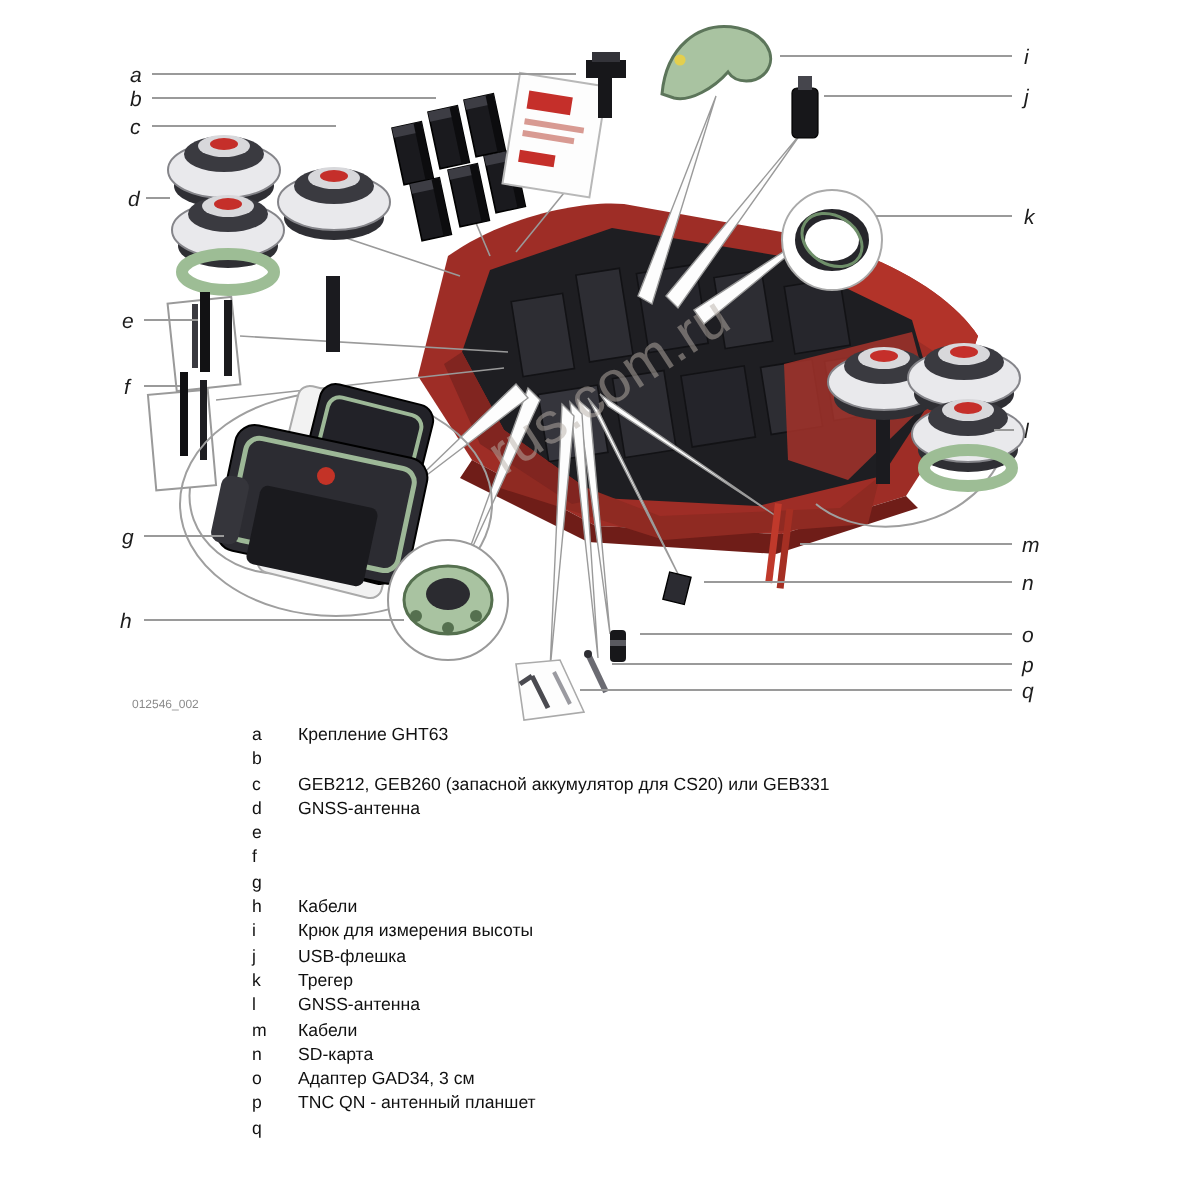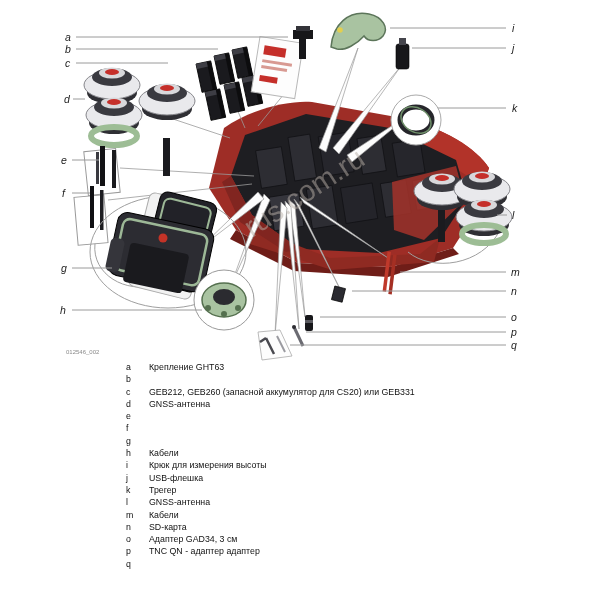--- a/index.html
+++ b/index.html
@@ -299,19 +299,19 @@
       <div class="legend-row">
         <span class="legend-letter">n</span>
         <span class="legend-text">SD-карта</span>
       </div>
       <div class="legend-row">
         <span class="legend-letter">o</span>
         <span class="legend-text">Адаптер GAD34, 3 см</span>
       </div>
       <div class="legend-row">
         <span class="legend-letter">p</span>
-        <span class="legend-text">TNC QN - адаптер адаптер</span>
+        <span class="legend-text">TNC QN - антенный планшет</span>
       </div>
       <div class="legend-row">
         <span class="legend-letter">q</span>
       </div>
     </div>
 </div>
 
 </body></html>

